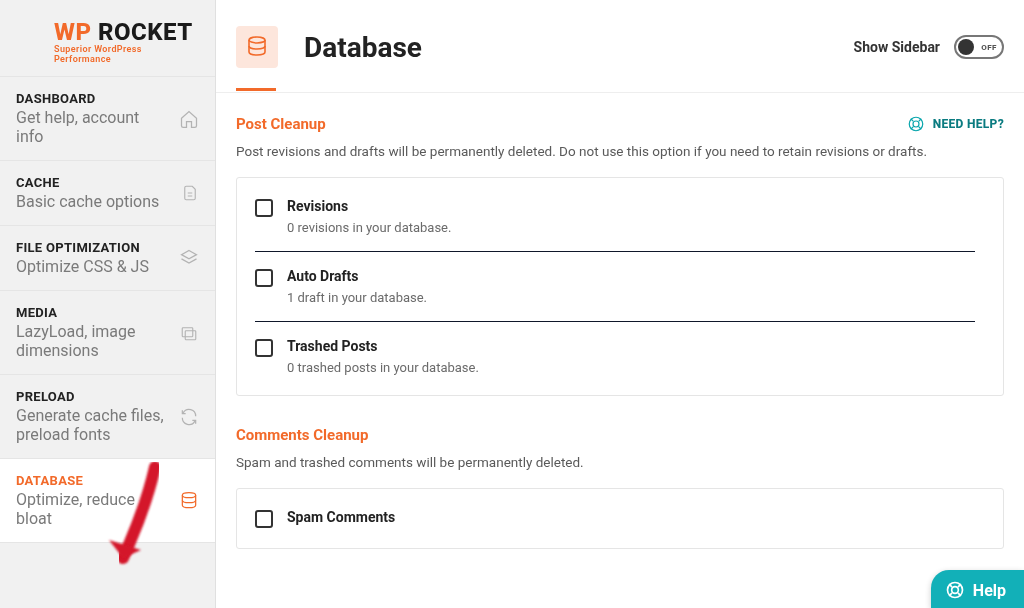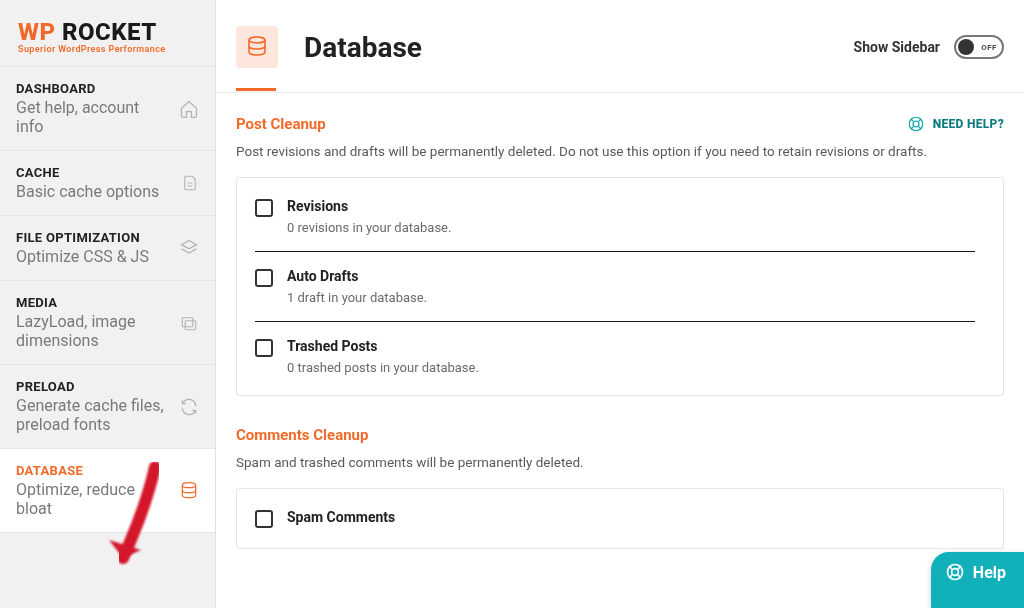--- a/index.html
+++ b/index.html
@@ -6,21 +6,21 @@
   body {
     font-family: -apple-system, BlinkMacSystemFont, "Segoe UI", Roboto, Helvetica, Arial, sans-serif;
     background:#fff;
     width:1024px; height:608px; overflow:hidden; position:relative;
     color:#333;
   }
   .sidebar {
     position:absolute; left:0; top:0; width:216px; height:608px;
     background:#f1f1f1; border-right:1px solid #e0e0e0;
   }
-  .logo-wrap { padding:18px 18px 12px 18px; }
+  .logo-wrap { padding:18px 18px 12px 18px;margin-left:36px; }
   .logo-wp { font-weight:800; font-size:24px; color:#f26a2a; letter-spacing:0.5px; }
   .logo-rocket { font-weight:800; font-size:24px; color:#1a1a1a; letter-spacing:0.5px; }
   .logo-tag { display:block; font-size:9px; color:#f26a2a; font-weight:600; letter-spacing:0.4px; margin-top:-2px; }
 
   .nav-item {
     display:flex; align-items:center; gap:10px;
     padding:14px 16px 14px 16px; border-top:1px solid #e5e5e5; cursor:pointer;
     position:relative;
   }
   .nav-item:last-child { border-bottom:1px solid #e5e5e5; }
@@ -83,21 +83,21 @@
 
   
   .arrow-wrap {
     position:absolute; left:95px; top:462px; pointer-events:none;
   }
 
   
   .help-pill {
     position:absolute; right:0; bottom:0;
     background:#12b0b8; color:#fff; font-weight:700;
-    padding:10px 18px 26px 14px; border-top-left-radius:18px;
+    padding:10px 18px 8px 14px; border-top-left-radius:18px;
     display:flex; align-items:center; gap:8px; cursor:pointer;
     box-shadow:0 2px 6px rgba(0,0,0,0.2);
   }
   .help-pill svg { display:block; }
 </style>
 </head>
 <body>
 
 <div class="sidebar">
   <div class="logo-wrap">

